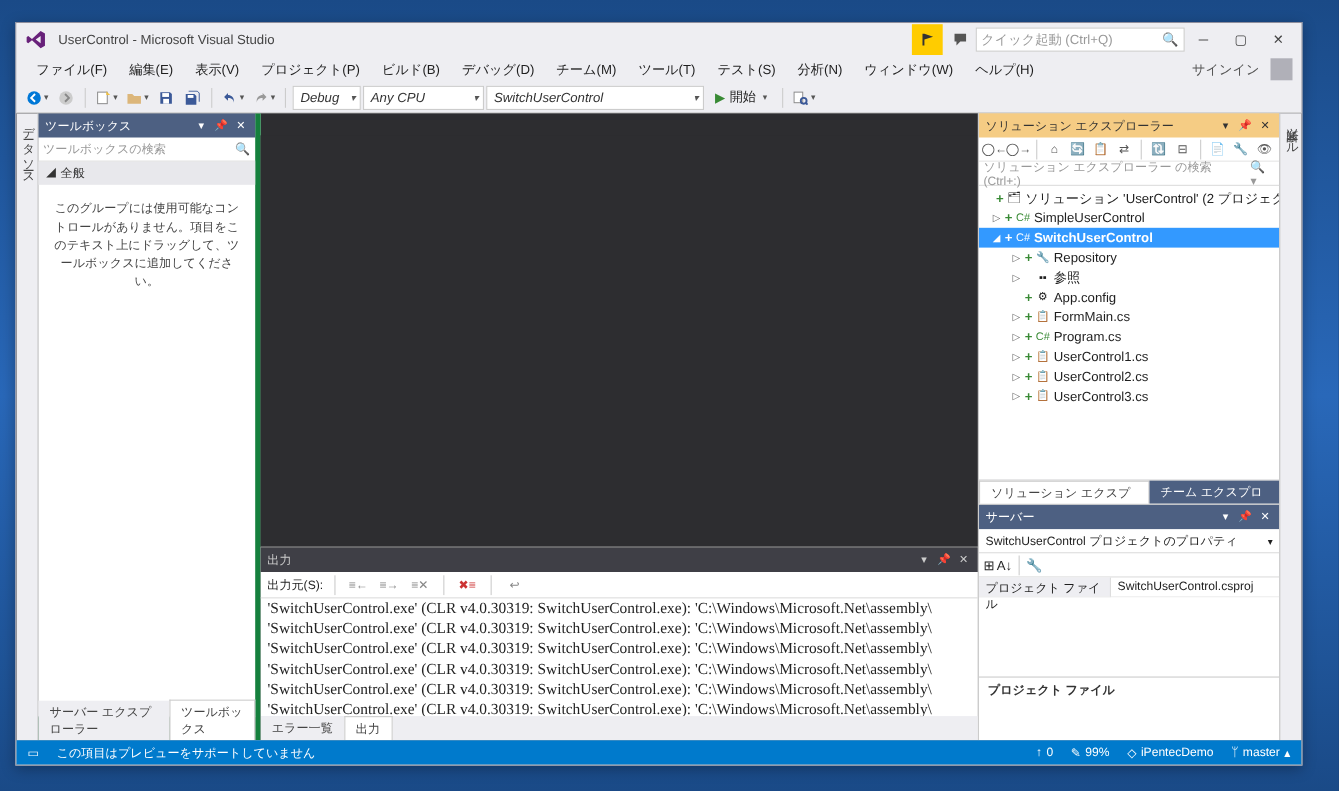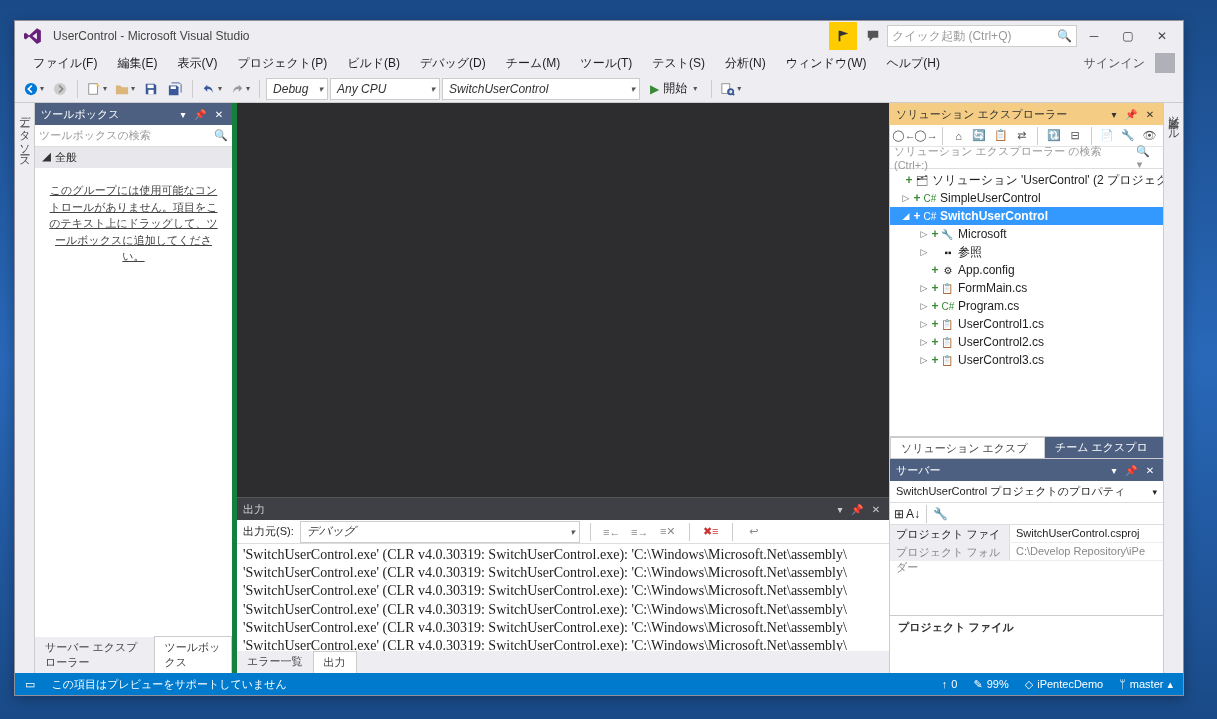--- a/index.html
+++ b/index.html
@@ -31,21 +31,21 @@
 .leftrail { width:20px; background:#eeeef2; writing-mode:vertical-rl; text-orientation:mixed; font-size:11px; color:#444; padding:6px 2px; border-right:1px solid #ccc;}
 .rightrail { width:20px; background:#eeeef2; writing-mode:vertical-rl; text-orientation:mixed; font-size:11px; color:#444; padding:6px 2px; border-left:1px solid #ccc;}
 .leftpanel { width:202px; background:#fff; display:flex; flex-direction:column; border-right:5px solid #15803d;}
 .panelheader { height:22px; background:#4d6082; color:#fff; display:flex; align-items:center; padding:0 6px; font-size:11px; }
 .panelheader.light { background:#f5cc84; color:#333; }
 .panelheader .phspacer{flex:1;}
 .panelheader .phbtn{ width:14px; text-align:center; font-size:10px; margin-left:4px;}
 .searchbox { height:22px; border-bottom:1px solid #ddd; display:flex;align-items:center; padding:0 4px; color:#999; font-size:11px;}
 .searchbox .srch{margin-left:auto;}
 .sectionhdr { background:#e8e8ec; padding:3px 6px; font-size:11px; color:#333;}
-.tbxempty { padding:14px 10px; text-align:center; font-size:11px; color:#444; line-height:1.5;text-decoration:underline; }
+.tbxempty { padding:14px 10px; text-align:center; font-size:11px; color:#444; line-height:1.5; }
 .bottomtabs { height:22px; background:#14532d; display:flex; align-items:flex-end; border-top:1px solid #ccc;}
 .btab { padding:3px 10px; font-size:11px; color:#444; background:#eeeef2;}
 .btab.active { background:#fff; border:1px solid #ccc; border-bottom:none; }
 .center { flex:1; display:flex; flex-direction:column; background:#2d2d30;margin-top:20px; }
 .editor { flex:1; background:#2d2d30; }
 .outputpane { height:176px; background:#fff; display:flex; flex-direction:column; border-top:1px solid #555;}
 .outputpane .panelheader { background:#3f3f46; color:#ccc;}
 .outtoolbar { height:24px; display:flex; align-items:center; padding:0 6px; gap:6px; border-bottom:1px solid #ddd; font-size:11px;}
 .outtoolbar .combo{flex: 0 0 280px;}
 .outtoolbar .obtn { width:22px;height:20px; display:flex;align-items:center;justify-content:center; color:#888;}
@@ -230,23 +230,20 @@
       <div class="outputpane">
         <div class="panelheader">
           <span>出力</span>
           <span class="phspacer"></span>
           <span class="phbtn">▾</span>
           <span class="phbtn">📌</span>
           <span class="phbtn">✕</span>
         </div>
         <div class="outtoolbar">
           <span>出力元(S):</span>
-          <div class="combo">
-                <span>デバッグ</span>
-              </div>
           <div class="sep"></div>
           <div class="obtn">≡←</div>
           <div class="obtn">≡→</div>
           <div class="obtn">≡✕</div>
           <div class="sep"></div>
           <div class="obtn" style="color:#c33">✖≡</div>
           <div class="sep"></div>
           <div class="obtn">↩</div>
         </div>
         <div class="outbody">'SwitchUserControl.exe' (CLR v4.0.30319: SwitchUserControl.exe): 'C:\Windows\Microsoft.Net\assembly\
@@ -307,21 +304,21 @@
         <div class="trow selected" style="padding-left:10px">
           <span class="exp">◢</span>
               <span class="plus">+</span>
               <span class="ic">C#</span>
               <span style="font-weight:bold">SwitchUserControl</span>
         </div>
         <div class="trow" style="padding-left:28px">
               <span class="exp">▷</span>
               <span class="plus">+</span>
               <span class="ic">🔧</span>
-              <span>Microsoft</span>
+              <span>Repository</span>
             </div>
         <div class="trow" style="padding-left:28px">
               <span class="exp">▷</span>
               <span class="plus"></span>
               <span class="ic">▪▪</span>
               <span>参照</span>
             </div>
         <div class="trow" style="padding-left:40px">
               <span class="plus">+</span>
               <span class="ic">⚙</span>
@@ -378,24 +375,20 @@
         <div class="proptoolbar">
           <div class="obtn">⊞</div>
           <div class="obtn">A↓</div>
           <div class="sep"></div>
           <div class="obtn">🔧</div>
         </div>
         <div class="propgrid">
           <div class="prow">
             <div class="pk">プロジェクト ファイル</div>
             <div class="pv">SwitchUserControl.csproj</div>
-          </div>
-          <div class="prow">
-            <div class="pk" style="color:#888">プロジェクト フォルダー</div>
-            <div class="pv" style="color:#888">C:\Develop Repository\iPe</div>
           </div>
         </div>
         <div class="propdesc">
           <div class="dt">プロジェクト ファイル</div>
         </div>
       </div>
     </div>
 
     <div class="rightrail">診断ツール</div>
   </div>

